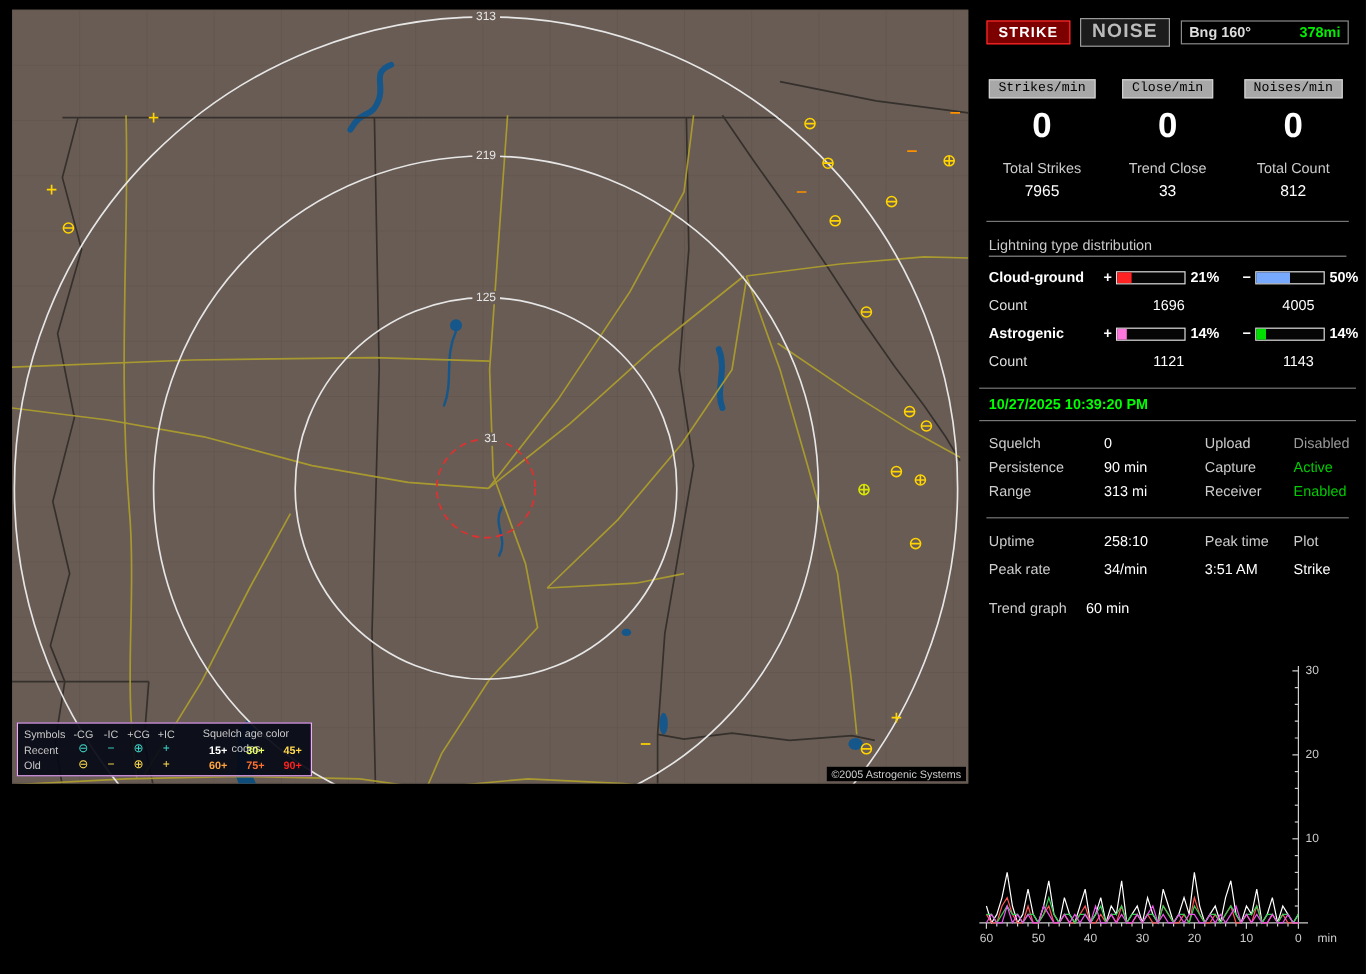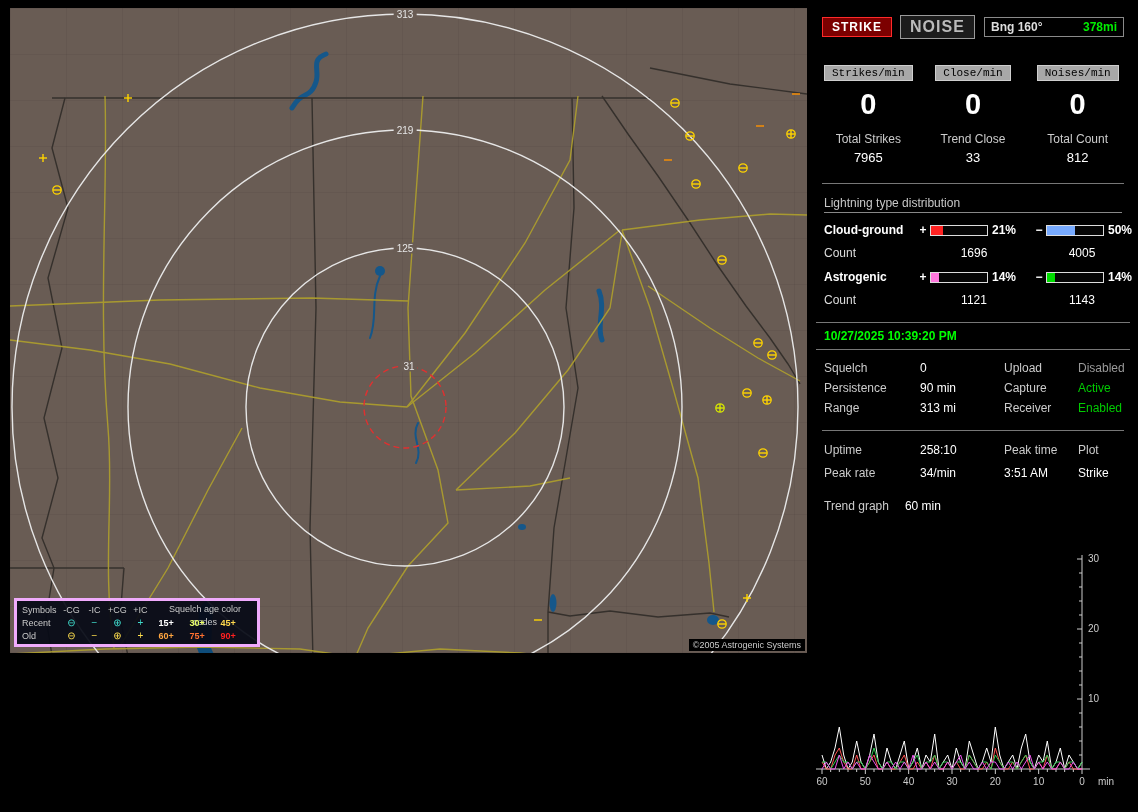--- a/index.html
+++ b/index.html
@@ -7,30 +7,30 @@
     font-family:"Liberation Sans",sans-serif;}
   .app{position:relative;width:1138px;height:812px;background:#000;}
 
   
   .map-panel{position:absolute;left:10px;top:8px;width:797px;height:645px;background:#695c54;overflow:hidden;}
   #map-svg{display:block;}
   #ring-labels{position:absolute;left:0;top:0;width:100%;height:100%;pointer-events:none;}
   .ring-label{position:absolute;transform:translate(-50%,-50%);background:#695c54;color:#e6e6e6;
     font-size:10px;line-height:11px;padding:0 3px;}
   .legend{position:absolute;left:4px;bottom:6px;width:246px;display:flex;gap:6px;
-    background:rgba(6,10,22,0.93);border:3px solid #f0abfc;padding:2px 5px;font-size:9px;color:#c9c9c9;}
+    background:rgba(6,10,22,0.93);border:1px solid #f0abfc;padding:2px 5px;font-size:9px;color:#c9c9c9;}
   .lg-row{display:flex;align-items:center;height:13px;}
   .lg-name{width:38px;}
   .lg-cell{width:23px;text-align:center;}
   .lg-cells{display:flex;}
   .lg-glyph{width:23px;text-align:center;font-size:10px;line-height:12px;}
   .legend-right{flex:1;}
   .legend-right .lg-hd{text-align:center;height:13px;line-height:13px;}
   .lg-age-row{display:flex;height:13px;align-items:center;justify-content:center;}
-  .lg-age{width:31px;text-align:left;font-weight:bold;}
+  .lg-age{width:31px;text-align:right;font-weight:bold;}
   .copyright{position:absolute;right:2px;bottom:2px;background:#000;color:#ccc;font-size:9px;padding:1px 4px;}
 
   
   .sidebar{position:absolute;left:816px;top:8px;width:314px;height:797px;display:flex;flex-direction:column;
     color:#ddd;font-size:12px;background:#000;}
   .topbar{display:flex;align-items:center;gap:8px;margin:7px 6px 0 6px;}
   .btn-strike{background:#7c0000;border:1px solid #ff2a2a;color:#fff;font-weight:bold;font-size:12px;
     letter-spacing:1px;padding:2px 9px;cursor:pointer;}
   .btn-noise{background:#1c1c1c;border:1px solid #9a9a9a;color:#bbb;font-weight:bold;font-size:16px;
     letter-spacing:1px;padding:2px 9px;cursor:pointer;}

